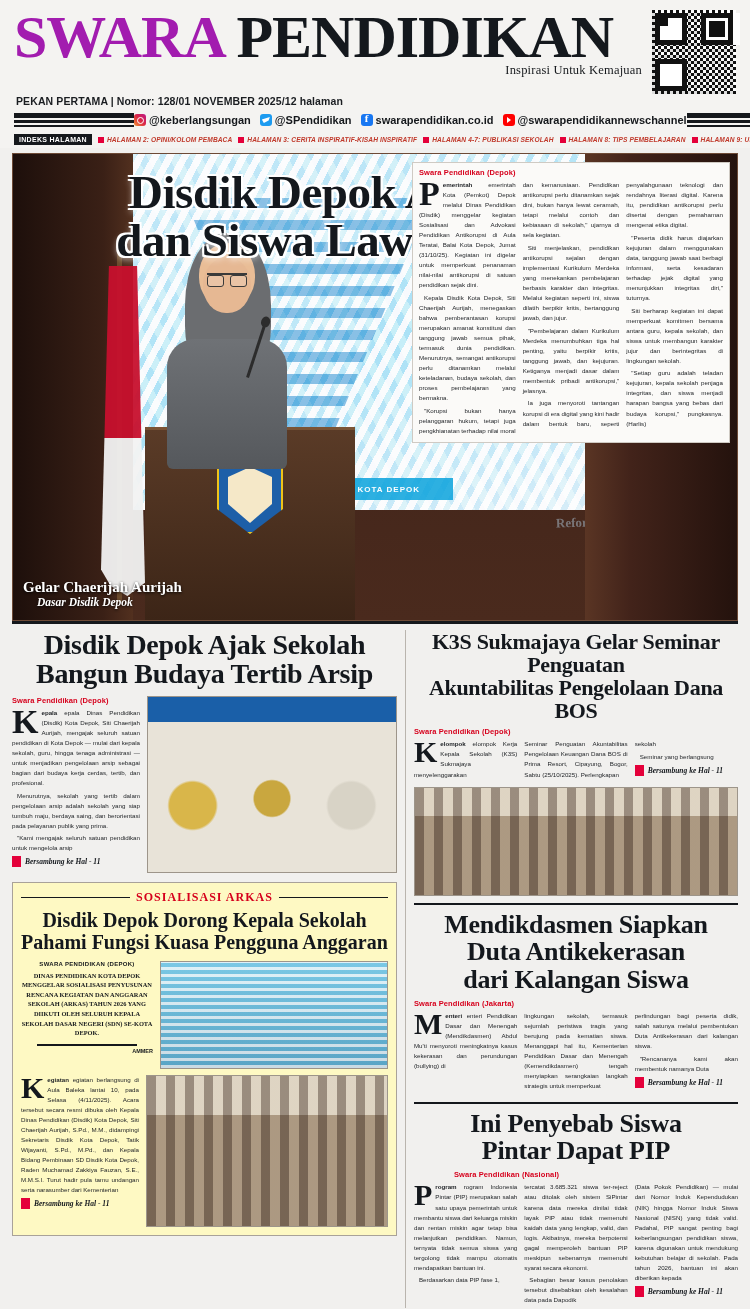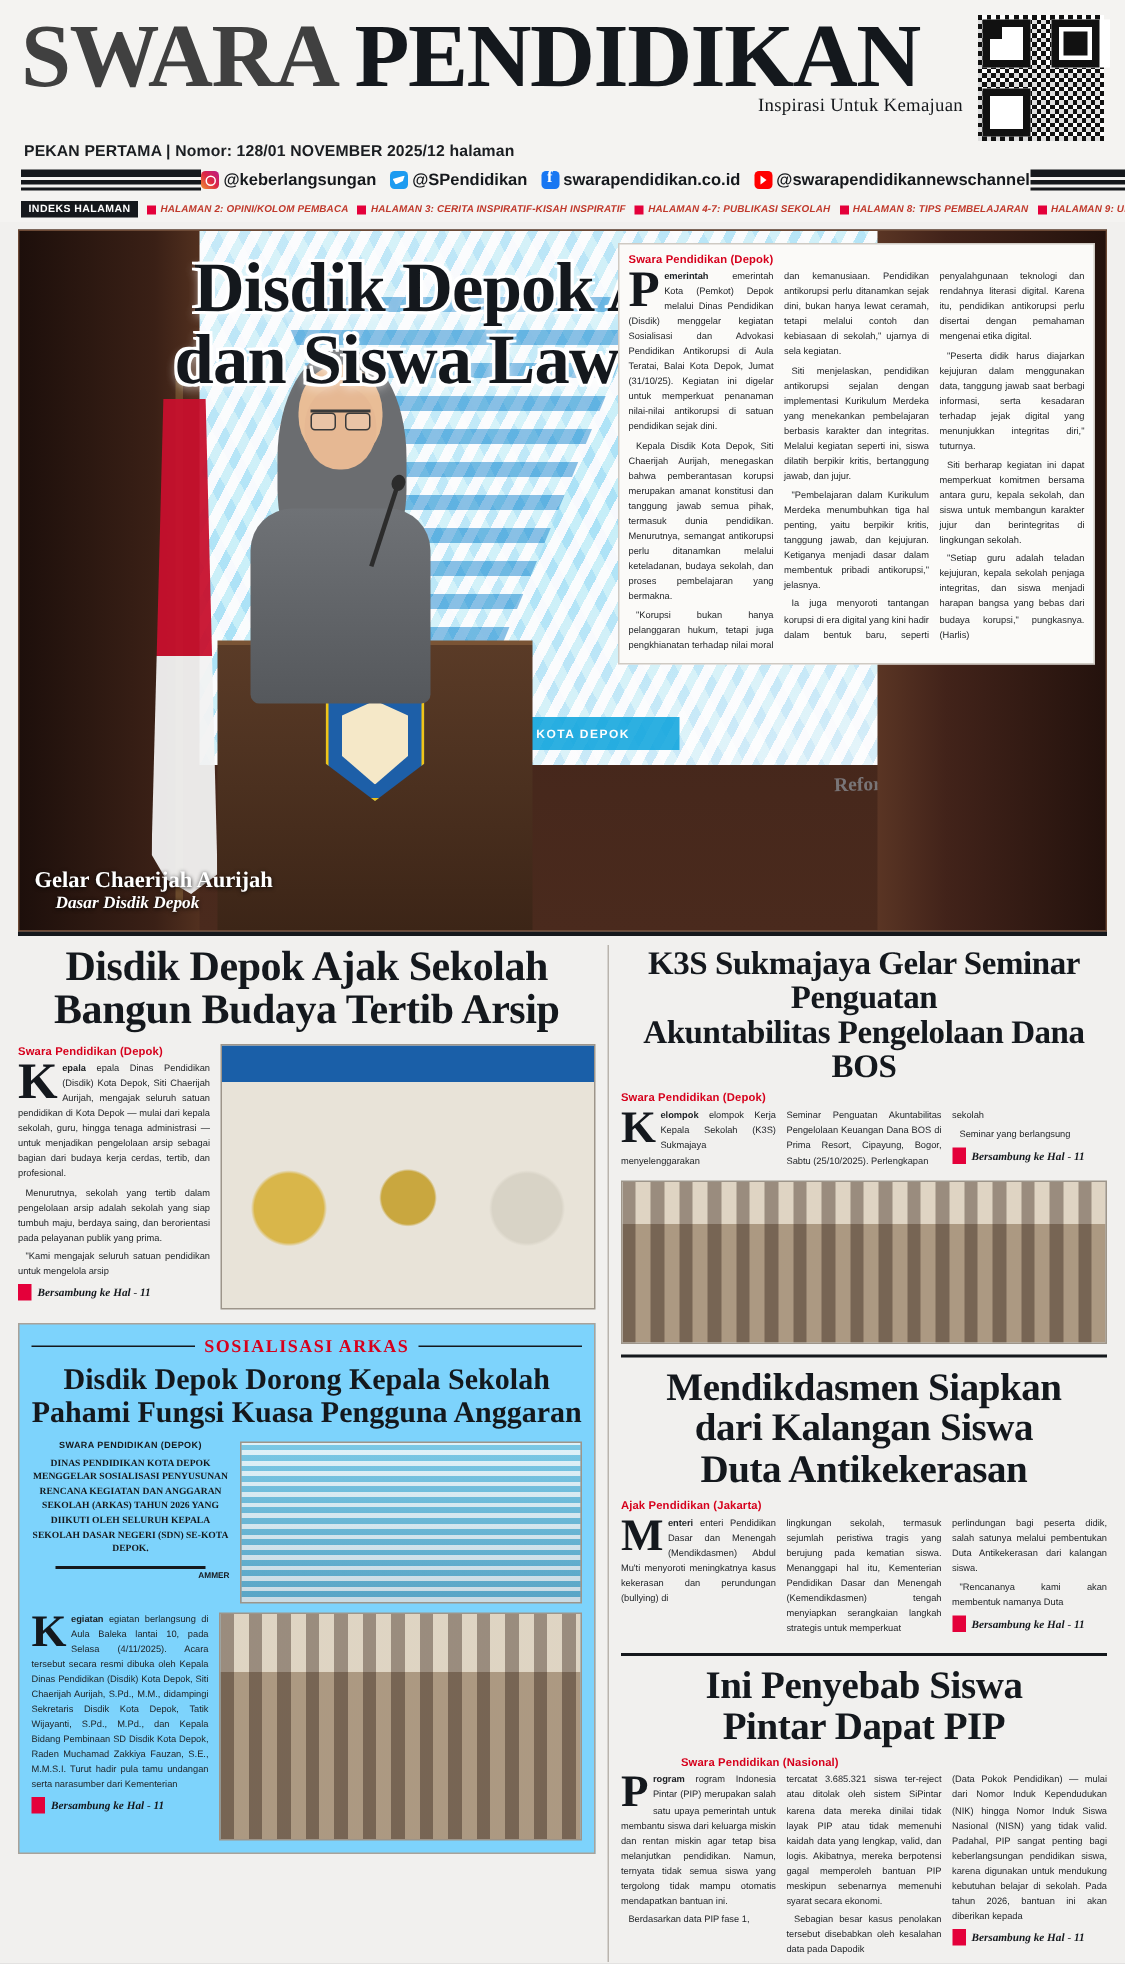--- a/index.html
+++ b/index.html
@@ -15,21 +15,21 @@
 
   
   .masthead{position:relative;padding:6px 14px 0 14px;background:#f4f3f1;}
   .mast-row{display:flex;align-items:flex-start;}
   .mast-titlewrap{flex:1;position:relative;}
   .mast-title{
     font-family:"Liberation Serif", serif;
     font-size:60px;line-height:0.98;font-weight:700;
     letter-spacing:-1px;white-space:nowrap;margin:0;padding-top:2px;
   }
-  .mast-title .sw{color:#404040;}
+  .mast-title .sw{color:#a21caf;}
   .mast-title .pd{color:#14181d;}
   .mast-tag{
     text-align:right;font-family:"Liberation Serif", serif;
     font-size:12.5px;color:#15181c;margin-top:-4px;padding-right:4px;
     letter-spacing:.2px;
   }
   .qr{
     width:84px;height:84px;margin-left:6px;margin-top:4px;flex:0 0 auto;
     background:
       repeating-linear-gradient(90deg,#111 0 3px,#fff 3px 6px),
@@ -242,21 +242,21 @@
       repeating-linear-gradient(0deg, rgba(255,255,255,.75) 0 3px, rgba(120,200,230,.6) 3px 7px),
       linear-gradient(180deg,#7ec8e3,#2a6f94);
   }
 
   .cont-flag{display:flex;align-items:center;gap:4px;margin-top:3px;}
   .cont-sq{width:9px;height:11px;background:#e4003a;flex:0 0 auto;}
   .cont-txt{font-size:7.5px;font-weight:700;font-style:italic;color:#14181d;font-family:"Liberation Serif",serif;}
 
   
   .arkas{
-    margin:8px 12px 0 12px;width:384px;border:1px solid #a9a299;background:#7dd3fc;
+    margin:8px 12px 0 12px;width:384px;border:1px solid #a9a299;background:#fef9c3;
     padding:7px 8px 8px 8px;box-sizing:border-box;
   }
   .arkas-tagwrap{display:flex;align-items:center;gap:6px;justify-content:center;}
   .arkas-rule{height:1.5px;background:#15181c;flex:1;}
   .arkas-tag{
     color:#d6001c;font-family:"Liberation Serif",serif;font-weight:700;
     font-size:12px;letter-spacing:1px;white-space:nowrap;
   }
   .arkas-title{
     font-family:"Liberation Serif", serif;font-weight:700;font-size:20px;
@@ -489,24 +489,24 @@
             <span class="cont-txt">Bersambung ke Hal - 11</span>
           </div>
         </div>
       </div>
       <div class="photo ph-crowd" style="height:107px;margin-top:5px;"></div>
 
       <div style="height:2px;background:#15181c;margin:7px 0 6px 0;"></div>
 
       <div class="hl hl-md">
         <div>Mendikdasmen Siapkan</div>
+        <div>Duta Antikekerasan</div>
         <div>dari Kalangan Siswa</div>
-        <div>Duta Antikekerasan</div>
-      </div>
-      <div class="kicker" style="margin-top:6px;">Ajak Pendidikan (Jakarta)</div>
+      </div>
+      <div class="kicker" style="margin-top:6px;">Swara Pendidikan (Jakarta)</div>
       <div style="display:flex;gap:7px;">
         <div style="flex:1;" class="body-txt">
           <p class="first"><span class="dropcap sm">M</span><span class="lead-in">enteri</span> <span>enteri Pendidikan Dasar dan Menengah (Mendikdasmen) Abdul Mu'ti menyoroti meningkatnya kasus kekerasan dan perundungan (bullying) di</span></p>
         </div>
         <div style="flex:1;" class="body-txt">
           <p class="first">lingkungan sekolah, termasuk sejumlah peristiwa tragis yang berujung pada kematian siswa. Menanggapi hal itu, Kementerian Pendidikan Dasar dan Menengah (Kemendikdasmen) tengah menyiapkan serangkaian langkah strategis untuk memperkuat</p>
         </div>
         <div style="flex:1;">
           <div class="body-txt">
             <p class="first">perlindungan bagi peserta didik, salah satunya melalui pembentukan Duta Antikekerasan dari kalangan siswa.</p>

